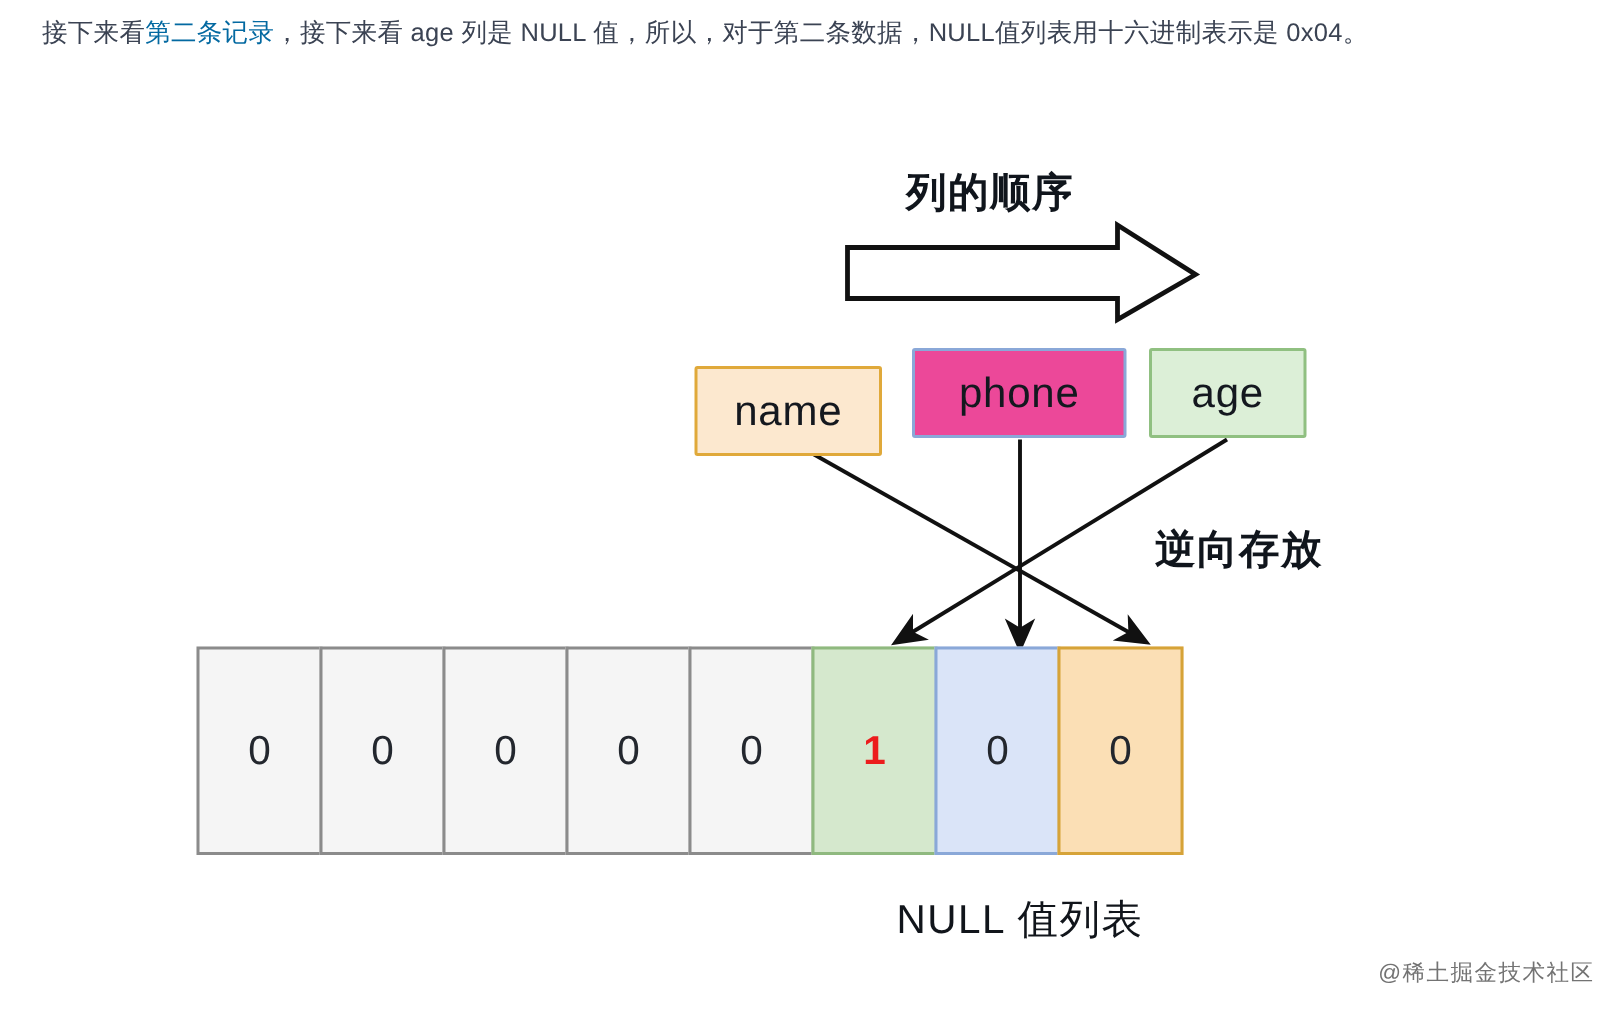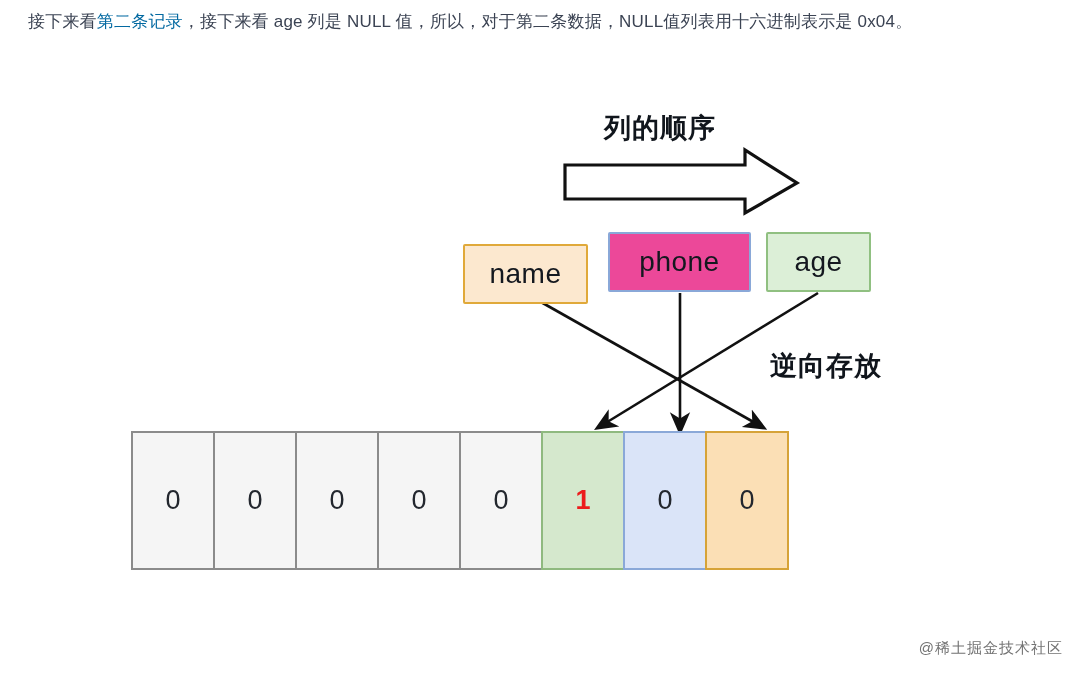--- a/index.html
+++ b/index.html
@@ -179,15 +179,16 @@
     <div class="cell">0</div>
     <div class="cell">0</div>
     <div class="cell">0</div>
     <div class="cell">0</div>
     <div class="cell">0</div>
     <div class="cell green red">1</div>
     <div class="cell blue">0</div>
     <div class="cell orange">0</div>
   </div>
 
+  <div id="caption">NULL 值列表</div>
 </div>
 
 <div id="watermark">@稀土掘金技术社区</div>
 
 </body></html>

